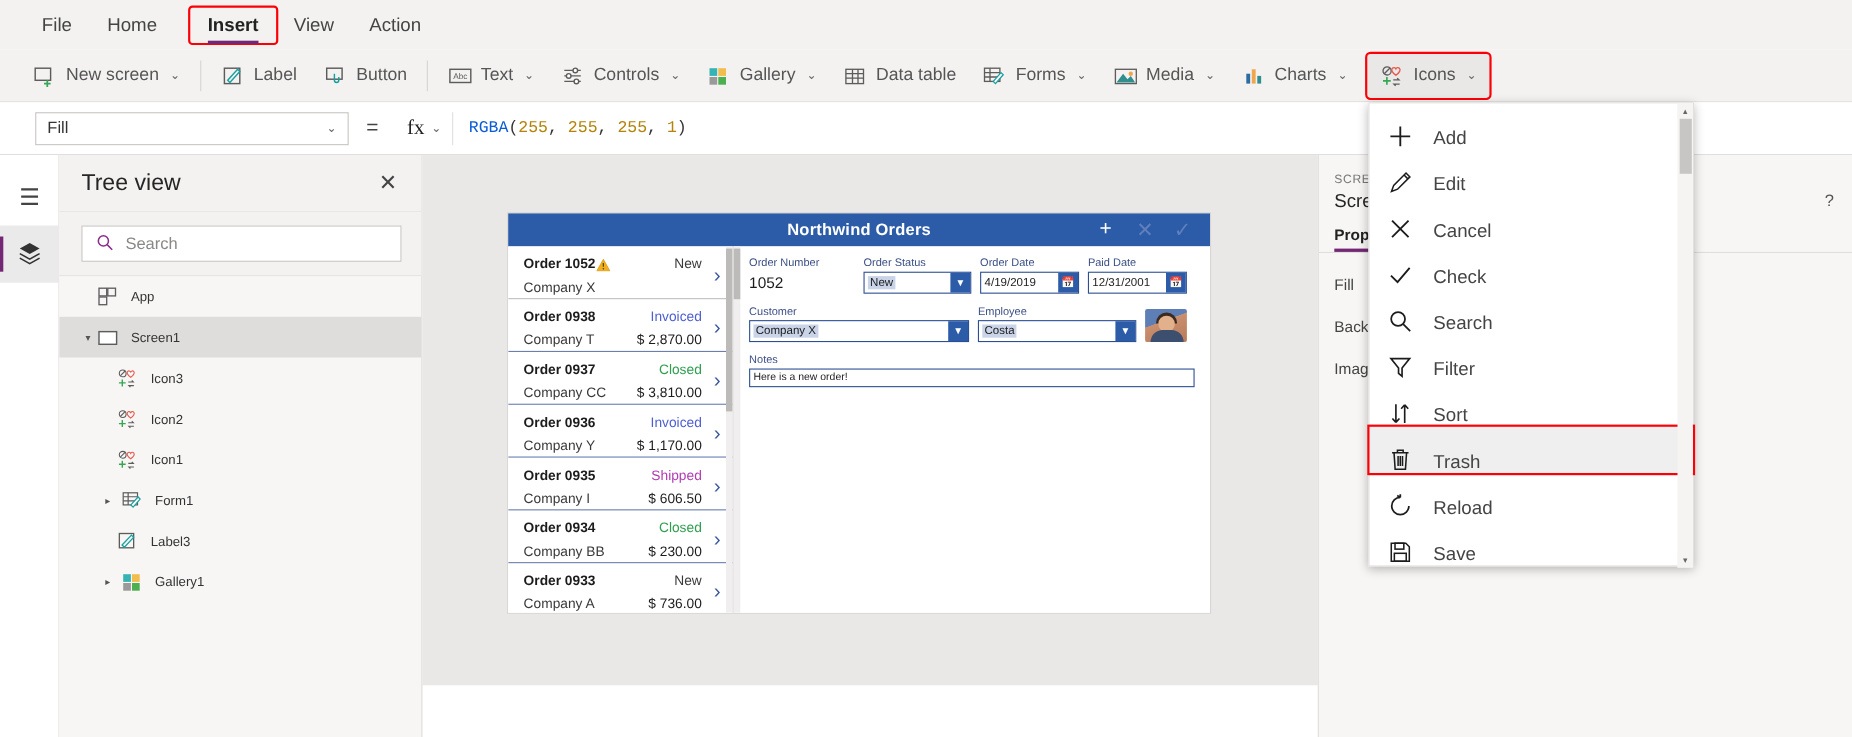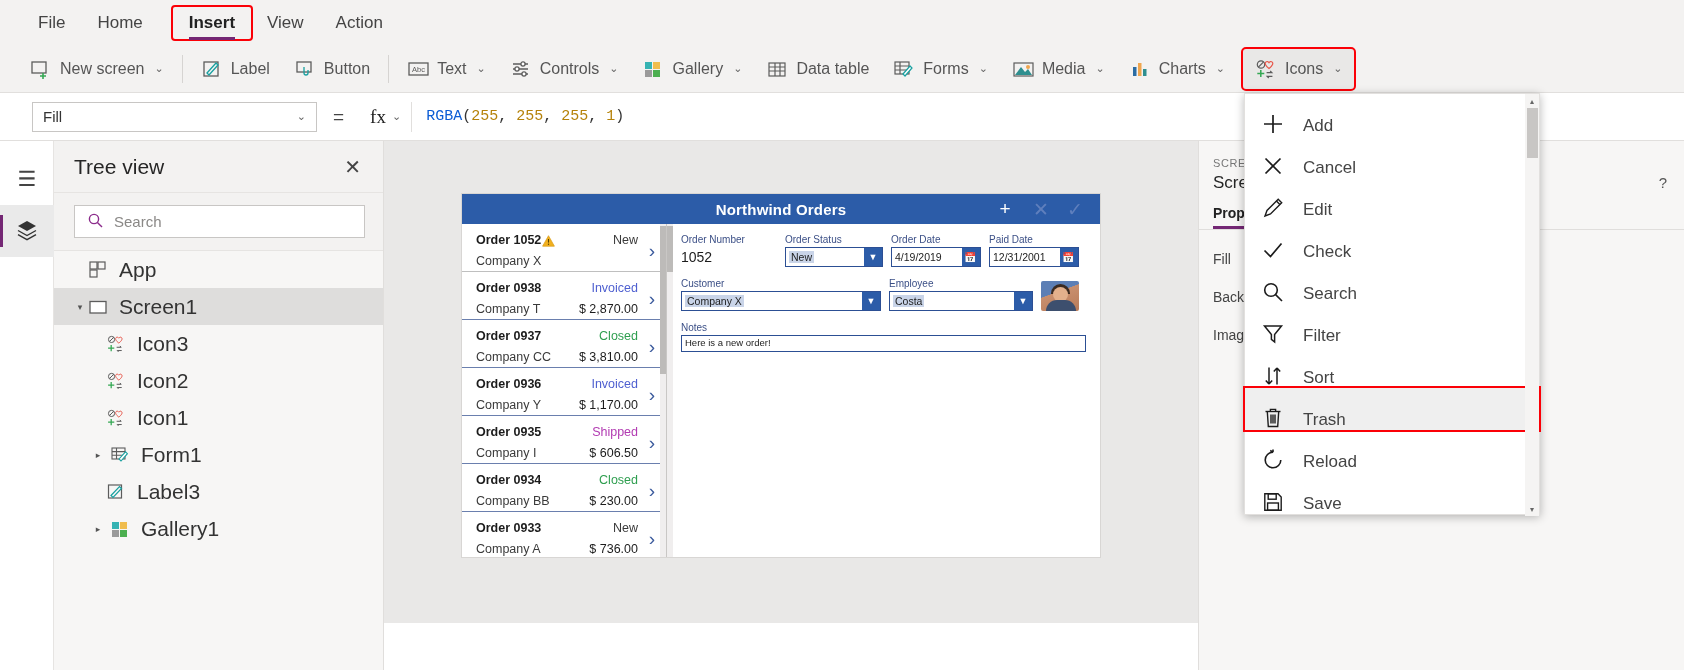--- a/index.html
+++ b/index.html
@@ -124,21 +124,21 @@
   #tv-search .ph { color:#8a8886; font-size:15px; }
   .tree-row {
     height:37px; display:flex; align-items:center;
     font-size:15.5px; color:#333; cursor:default; padding-right:8px;
   }
   .tree-row.selected { background:#dedddc; }
   .tree-twisty {
     width:16px; flex:0 0 16px; text-align:center; font-size:9px; color:#555;
   }
   .tree-icon { width:22px; flex:0 0 22px; height:20px; margin-right:9px; position:relative; }
-  .tree-label { font-size:21px; }
+  .tree-label { font-size:12px; }
 
   
   #canvas {
     position:absolute; left:384px; top:141px; width:814px; height:482px;
     background:#e9e8e7;
   }
   #phone {
     position:absolute; left:78px; top:53px; width:638px; height:363px;
     background:#fff;
     box-shadow:0 0 0 1px #d8d6d4;
@@ -793,35 +793,35 @@
     <span class="imenu-icon">
       <svg width="24" height="24" viewBox="0 0 24 24" stroke="#1c1c1c" stroke-width="1.7">
           <path d="M12 3 v18 M3 12 h18"></path>
         </svg>
     </span>
     <span>Add</span>
   </div>
 
   <div class="imenu-item">
     <span class="imenu-icon">
-      <svg width="24" height="24" viewBox="0 0 24 24" stroke="#1c1c1c" stroke-width="1.7">
-          <path d="M4.5 4.5 L19.5 19.5 M19.5 4.5 L4.5 19.5"></path>
-        </svg>
-    </span>
-    <span>Cancel</span>
-  </div>
-
-  <div class="imenu-item">
-    <span class="imenu-icon">
       <svg width="24" height="24" viewBox="0 0 24 24" fill="none" stroke="#1c1c1c" stroke-width="1.4">
           <path d="M4 20 L6 14.5 L17.2 3.3 L20.7 6.8 L9.5 18 Z"></path>
           <path d="M15.4 5.1 L18.9 8.6"></path>
         </svg>
     </span>
     <span>Edit</span>
+  </div>
+
+  <div class="imenu-item">
+    <span class="imenu-icon">
+      <svg width="24" height="24" viewBox="0 0 24 24" stroke="#1c1c1c" stroke-width="1.7">
+          <path d="M4.5 4.5 L19.5 19.5 M19.5 4.5 L4.5 19.5"></path>
+        </svg>
+    </span>
+    <span>Cancel</span>
   </div>
 
   <div class="imenu-item">
     <span class="imenu-icon">
       <svg width="24" height="24" viewBox="0 0 24 24" fill="none" stroke="#1c1c1c" stroke-width="1.7">
           <path d="M3.5 12.5 L9.5 18.5 L20.5 5.5"></path>
         </svg>
     </span>
     <span>Check</span>
   </div>

